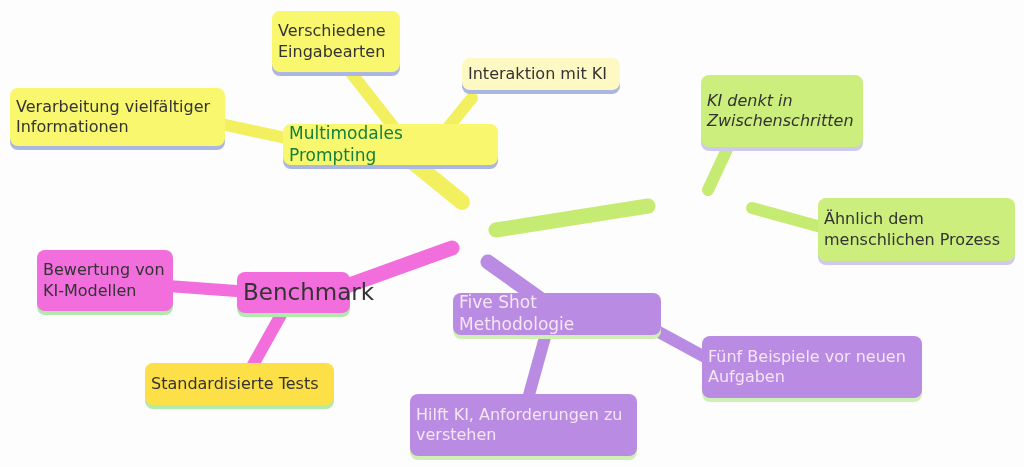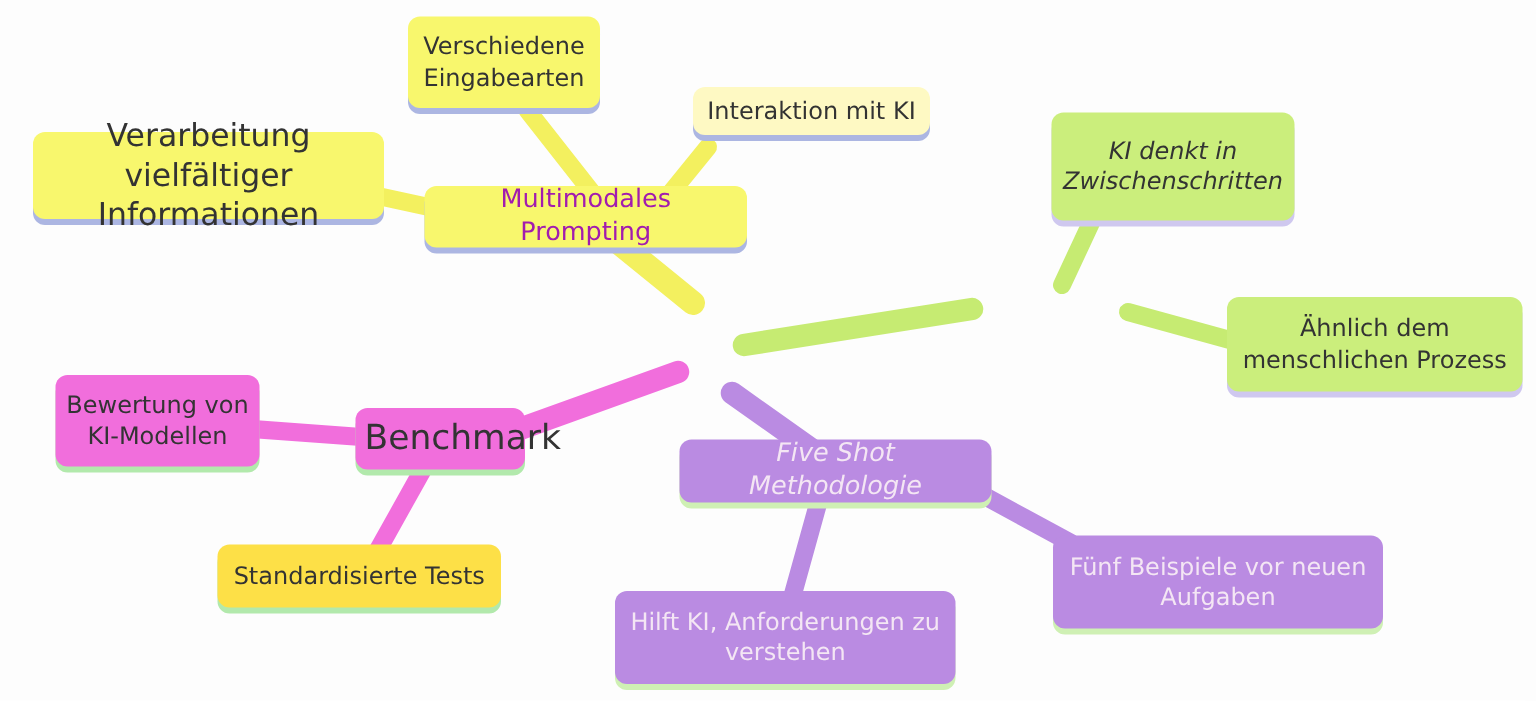--- a/index.html
+++ b/index.html
@@ -18,21 +18,21 @@
     position:absolute;
     left:0;top:0;
     z-index:0;
   }
   .node{
     position:absolute;
     z-index:1;
     display:flex;
     align-items:center;
     justify-content:center;
-    text-align:center;
+    text-align:left;
     box-sizing:border-box;
     border-radius:8px;
     line-height:1.28;
     padding:2px 6px;
     cursor:default;
     user-select:none;
   }
   .node.root{
     z-index:2;
     border-radius:50%;
@@ -58,53 +58,53 @@
       <line x1="752" y1="208" x2="832" y2="230" stroke="#C6EB72" stroke-width="12" stroke-linecap="round"></line>
       <line x1="452" y1="248" x2="330" y2="292" stroke="#F16EDC" stroke-width="15" stroke-linecap="round"></line>
       <line x1="168" y1="286" x2="250" y2="292" stroke="#F16EDC" stroke-width="12" stroke-linecap="round"></line>
       <line x1="287" y1="304" x2="249" y2="372" stroke="#F16EDC" stroke-width="12" stroke-linecap="round"></line>
       <line x1="488" y1="262" x2="550" y2="306" stroke="#BA8BE2" stroke-width="15" stroke-linecap="round"></line>
       <line x1="547" y1="330" x2="527" y2="402" stroke="#BA8BE2" stroke-width="12" stroke-linecap="round"></line>
       <line x1="644" y1="324" x2="714" y2="362" stroke="#BA8BE2" stroke-width="12" stroke-linecap="round"></line>
     </svg>
 
 
-  <div class="node" style="left: 283px; top: 124px; width: 215px; height: 41px; background: rgb(248, 247, 109); color: #a21caf; font-size: 17px; box-shadow: rgb(172, 182, 226) 0px 4px 0px 0px;">
+  <div class="node" style="left: 283px; top: 124px; width: 215px; height: 41px; background: rgb(248, 247, 109); color: #15803d; font-size: 17px; box-shadow: rgb(172, 182, 226) 0px 4px 0px 0px;">
     <span class="node-label">Multimodales Prompting</span>
   </div>
   <div class="node" style="left: 272px; top: 11px; width: 128px; height: 61px; background: rgb(248, 247, 109); color: rgb(51, 51, 51); font-size: 16px; box-shadow: rgb(172, 182, 226) 0px 4px 0px 0px;">
     <span class="node-label">Verschiedene Eingabearten</span>
   </div>
   <div class="node" style="left: 462px; top: 58px; width: 158px; height: 32px; background: #fef9c3; color: rgb(51, 51, 51); font-size: 16px; box-shadow: rgb(172, 182, 226) 0px 4px 0px 0px;">
     <span class="node-label">Interaktion mit KI</span>
   </div>
-  <div class="node" style="left: 10px; top: 88px; width: 234px; height: 58px; background: rgb(248, 247, 109); color: rgb(51, 51, 51); font-size: 21px; box-shadow: rgb(172, 182, 226) 0px 4px 0px 0px; margin-left: 12px;">
+  <div class="node" style="left: 10px; top: 88px; width: 215px; height: 58px; background: rgb(248, 247, 109); color: rgb(51, 51, 51); font-size: 16px; box-shadow: rgb(172, 182, 226) 0px 4px 0px 0px;">
     <span class="node-label">Verarbeitung vielfältiger Informationen</span>
   </div>
 
   <div class="node" style="left: 701px; top: 75px; width: 162px; height: 72px; background: rgb(203, 238, 124); color: rgb(51, 51, 51); font-size: 16px; box-shadow: rgb(207, 200, 239) 0px 4px 0px 0px; font-style: italic;">
     <span class="node-label">KI denkt in Zwischenschritten</span>
   </div>
   <div class="node" style="left: 818px; top: 198px; width: 197px; height: 63px; background: rgb(203, 238, 124); color: rgb(51, 51, 51); font-size: 16px; box-shadow: rgb(207, 200, 239) 0px 4px 0px 0px;">
     <span class="node-label">Ähnlich dem menschlichen Prozess</span>
   </div>
 
   <div class="node" style="left: 237px; top: 272px; width: 113px; height: 41px; background: rgb(241, 110, 220); color: rgb(51, 51, 51); font-size: 23px; box-shadow: rgb(178, 233, 172) 0px 4px 0px 0px;">
     <span class="node-label">Benchmark</span>
   </div>
   <div class="node" style="left: 37px; top: 250px; width: 136px; height: 61px; background: rgb(241, 110, 220); color: rgb(51, 51, 51); font-size: 16px; box-shadow: rgb(178, 233, 172) 0px 4px 0px 0px;">
     <span class="node-label">Bewertung von KI-Modellen</span>
   </div>
   <div class="node" style="left: 145px; top: 363px; width: 189px; height: 42px; background: #fde047; color: rgb(51, 51, 51); font-size: 16px; box-shadow: rgb(178, 233, 172) 0px 4px 0px 0px;">
     <span class="node-label">Standardisierte Tests</span>
   </div>
 
-  <div class="node" style="left: 453px; top: 293px; width: 208px; height: 42px; background: rgb(186, 139, 226); color: rgb(244, 230, 244); font-size: 17px; box-shadow: rgb(207, 240, 180) 0px 4px 0px 0px; font-style: italic;">
+  <div class="node" style="left: 453px; top: 293px; width: 208px; height: 42px; background: rgb(186, 139, 226); color: rgb(244, 230, 244); font-size: 17px; box-shadow: rgb(207, 240, 180) 0px 4px 0px 0px;">
     <span class="node-label">Five Shot Methodologie</span>
   </div>
   <div class="node" style="left: 410px; top: 394px; width: 227px; height: 62px; background: rgb(186, 139, 226); color: rgb(244, 230, 244); font-size: 16px; box-shadow: rgb(207, 240, 180) 0px 4px 0px 0px;">
     <span class="node-label">Hilft KI, Anforderungen zu verstehen</span>
   </div>
-  <div class="node" style="left: 702px; top: 357px; width: 220px; height: 62px; background: rgb(186, 139, 226); color: rgb(244, 230, 244); font-size: 16px; box-shadow: rgb(207, 240, 180) 0px 4px 0px 0px;">
+  <div class="node" style="left: 702px; top: 336px; width: 220px; height: 62px; background: rgb(186, 139, 226); color: rgb(244, 230, 244); font-size: 16px; box-shadow: rgb(207, 240, 180) 0px 4px 0px 0px;">
     <span class="node-label">Fünf Beispiele vor neuen Aufgaben</span>
   </div>
 
 </div>
 
 </body></html>

